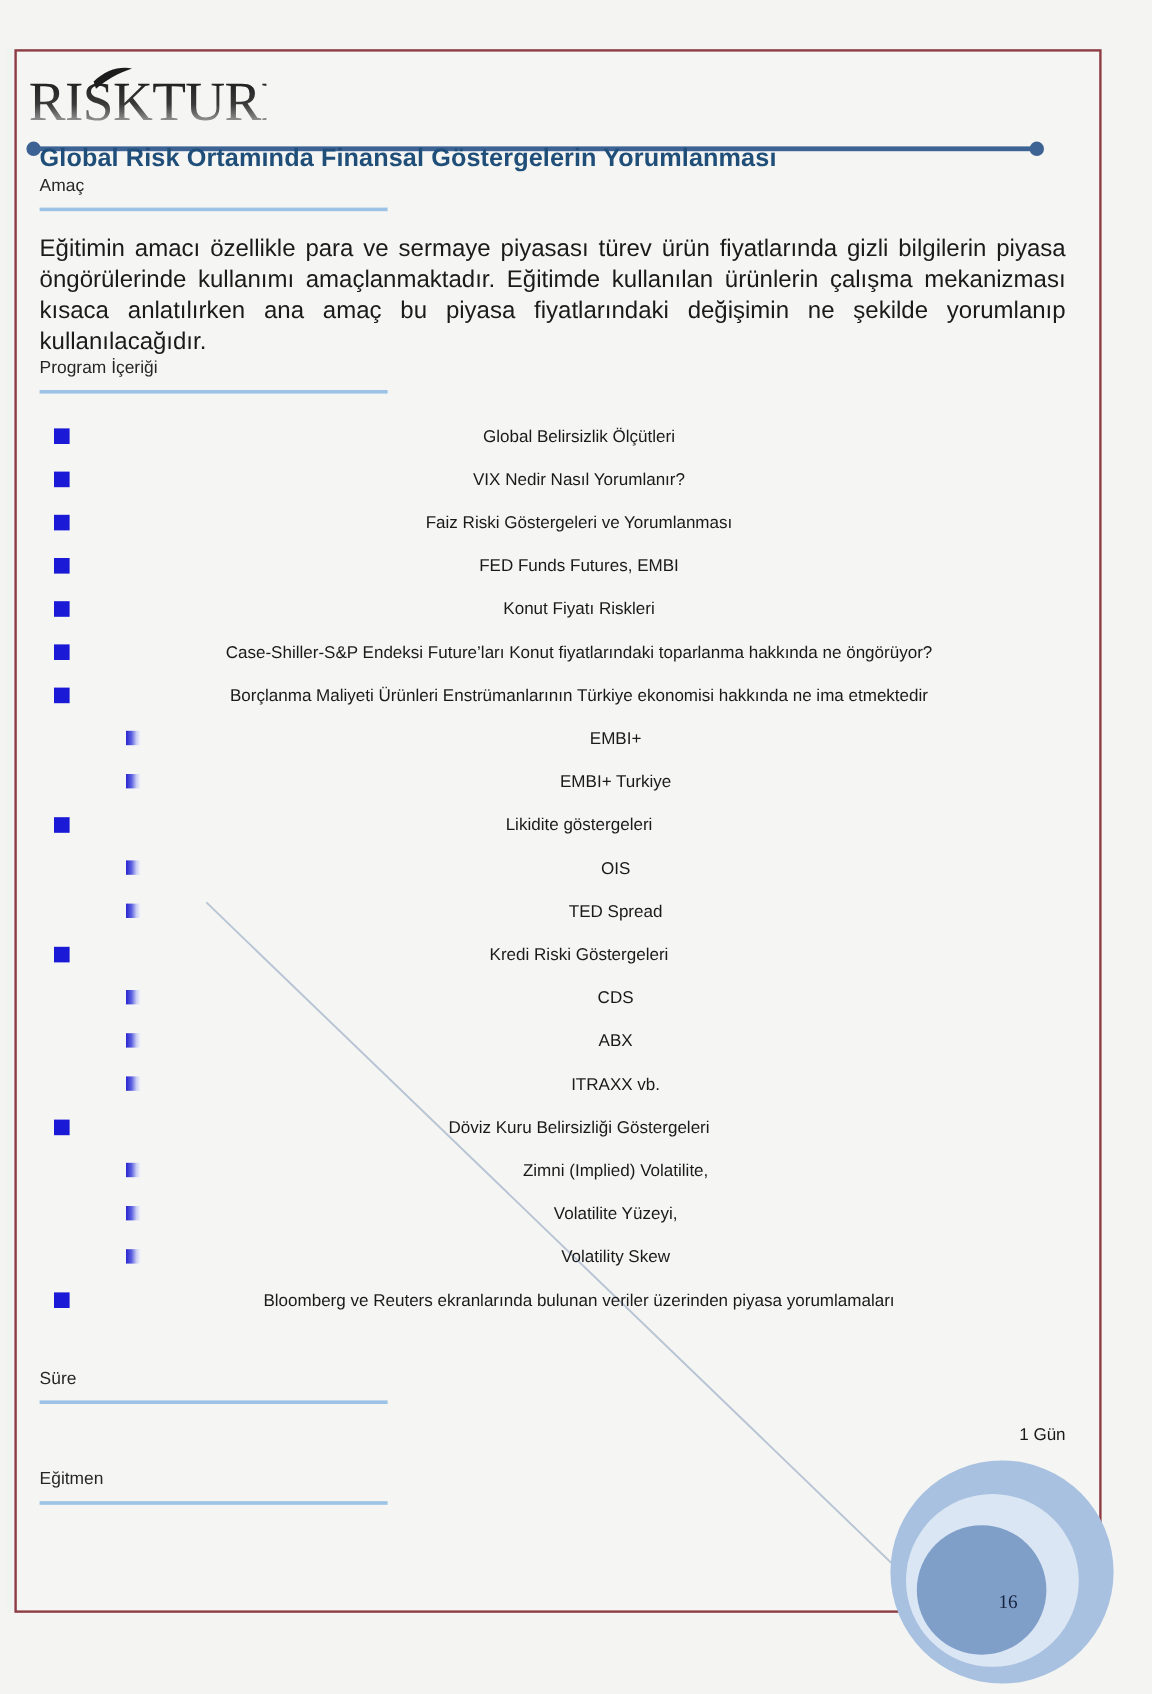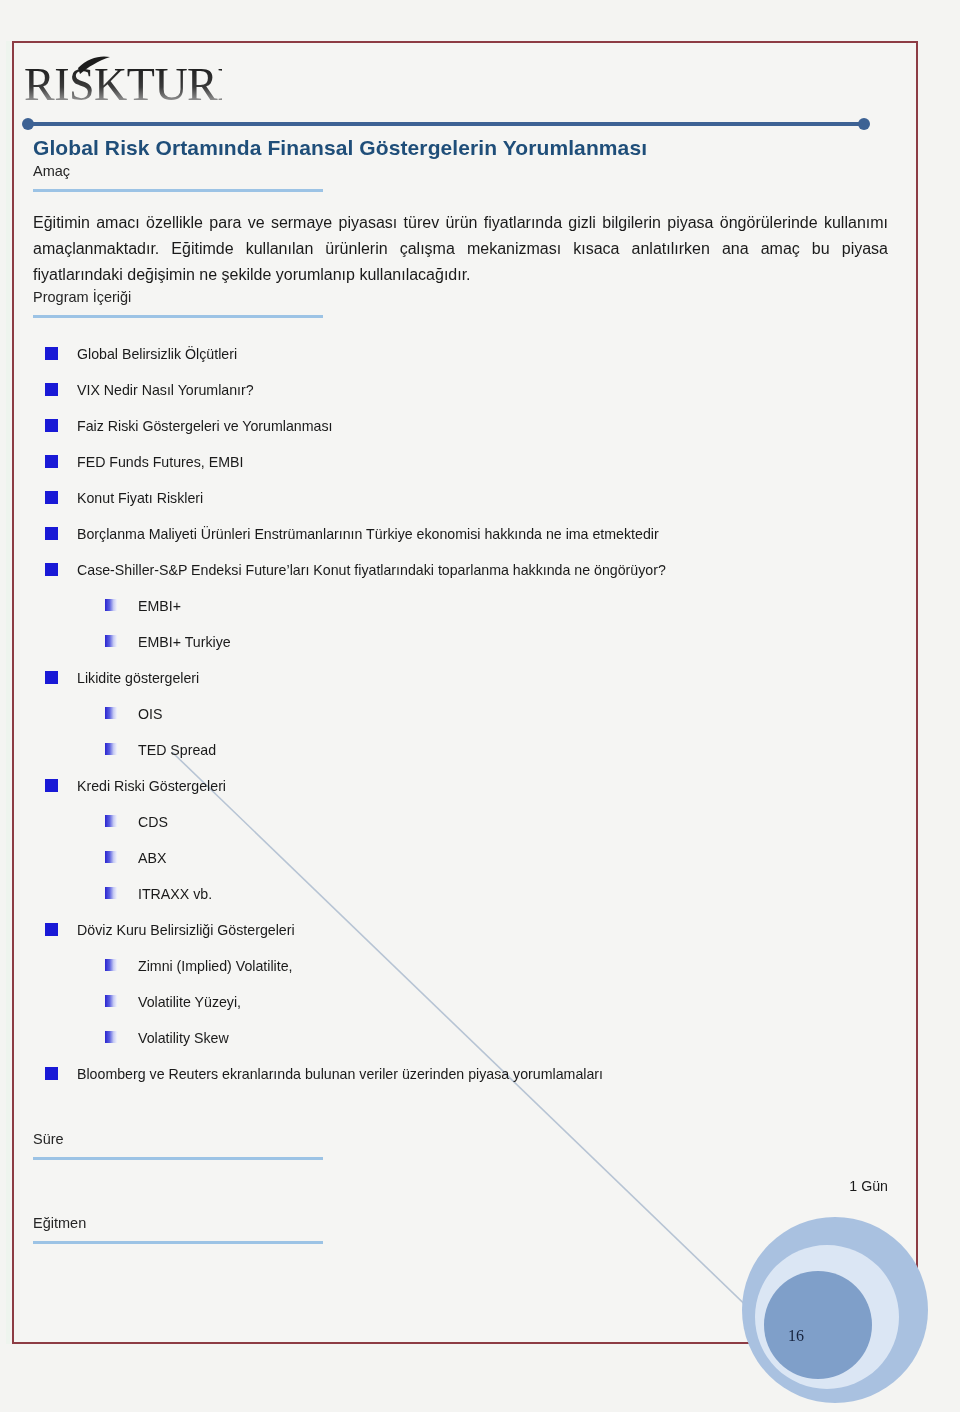--- a/index.html
+++ b/index.html
@@ -74,21 +74,21 @@
     border-radius: 50%;
     background: #3d6294;
   }
   #top-rule .dot.l { left: 0px; }
   #top-rule .dot.r { left: 836px; }
 
   
   #content {
     position: absolute;
     left: 33px;
-    top: 134px;
+    top: 118px;
     width: 855px;
     z-index: 7;
   }
 
   h1.doc-title {
     margin: 0;
     font-size: 21px;
     line-height: 28px;
     font-weight: bold;
     color: #1f4e79;
@@ -103,32 +103,33 @@
   }
   .section-rule {
     width: 290px;
     height: 3px;
     background: #9cc3e5;
     margin-top: 4px;
   }
 
   p.body-text {
     margin: 18px 0 0 0;
-    font-size: 16px;
+    font-size: 20px;
     line-height: 26px;
     color: #1a1a1a;
     text-align: justify;
     width: 855px;
   }
 
   
   ul.bullets {
     list-style: none;
     margin: 26px 0 0 0;
     padding: 0;
+    text-align: center;
   }
   ul.bullets li {
     position: relative;
     font-size: 14.2px;
     line-height: 20px;
     color: #1a1a1a;
     margin-bottom: 16px;
     min-height: 20px;
   }
   li.lvl1 { padding-left: 44px; }
@@ -178,21 +179,21 @@
     width: 260px;
     height: 217px;
     z-index: 8;
     pointer-events: none;
   }
   .page-number {
     position: absolute;
     left: 788px;
     top: 1327px;
     width: 60px;
-    text-align: left;
+    text-align: right;
     font-size: 16px;
     color: #17243f;
     z-index: 9;
     font-family: "Liberation Serif", serif;
   }
 </style>
 </head>
 <body>
 
 <div id="page">
@@ -243,22 +244,22 @@
 
     <div class="section-label">Program İçeriği</div>
     <div class="section-rule"></div>
 
     <ul class="bullets" id="program-list">
         <li class="lvl1"><span class="marker"></span><span>Global Belirsizlik Ölçütleri</span></li>
         <li class="lvl1"><span class="marker"></span><span>VIX Nedir Nasıl Yorumlanır?</span></li>
         <li class="lvl1"><span class="marker"></span><span>Faiz Riski Göstergeleri ve Yorumlanması</span></li>
         <li class="lvl1"><span class="marker"></span><span>FED Funds Futures, EMBI</span></li>
         <li class="lvl1"><span class="marker"></span><span>Konut Fiyatı Riskleri</span></li>
+        <li class="lvl1"><span class="marker"></span><span>Case-Shiller-S&amp;P Endeksi Future’ları Konut fiyatlarındaki toparlanma hakkında ne öngörüyor?</span></li>
         <li class="lvl1"><span class="marker"></span><span>Borçlanma Maliyeti Ürünleri Enstrümanlarının Türkiye ekonomisi hakkında ne ima etmektedir</span></li>
-        <li class="lvl1"><span class="marker"></span><span>Case-Shiller-S&amp;P Endeksi Future’ları Konut fiyatlarındaki toparlanma hakkında ne öngörüyor?</span></li>
         <li class="lvl2"><span class="marker"></span><span>EMBI+</span></li>
         <li class="lvl2"><span class="marker"></span><span>EMBI+ Turkiye</span></li>
         <li class="lvl1"><span class="marker"></span><span>Likidite göstergeleri</span></li>
         <li class="lvl2"><span class="marker"></span><span>OIS</span></li>
         <li class="lvl2"><span class="marker"></span><span>TED Spread</span></li>
         <li class="lvl1"><span class="marker"></span><span>Kredi Riski Göstergeleri</span></li>
         <li class="lvl2"><span class="marker"></span><span>CDS</span></li>
         <li class="lvl2"><span class="marker"></span><span>ABX</span></li>
         <li class="lvl2"><span class="marker"></span><span>ITRAXX vb.</span></li>
         <li class="lvl1"><span class="marker"></span><span>Döviz Kuru Belirsizliği Göstergeleri</span></li>

